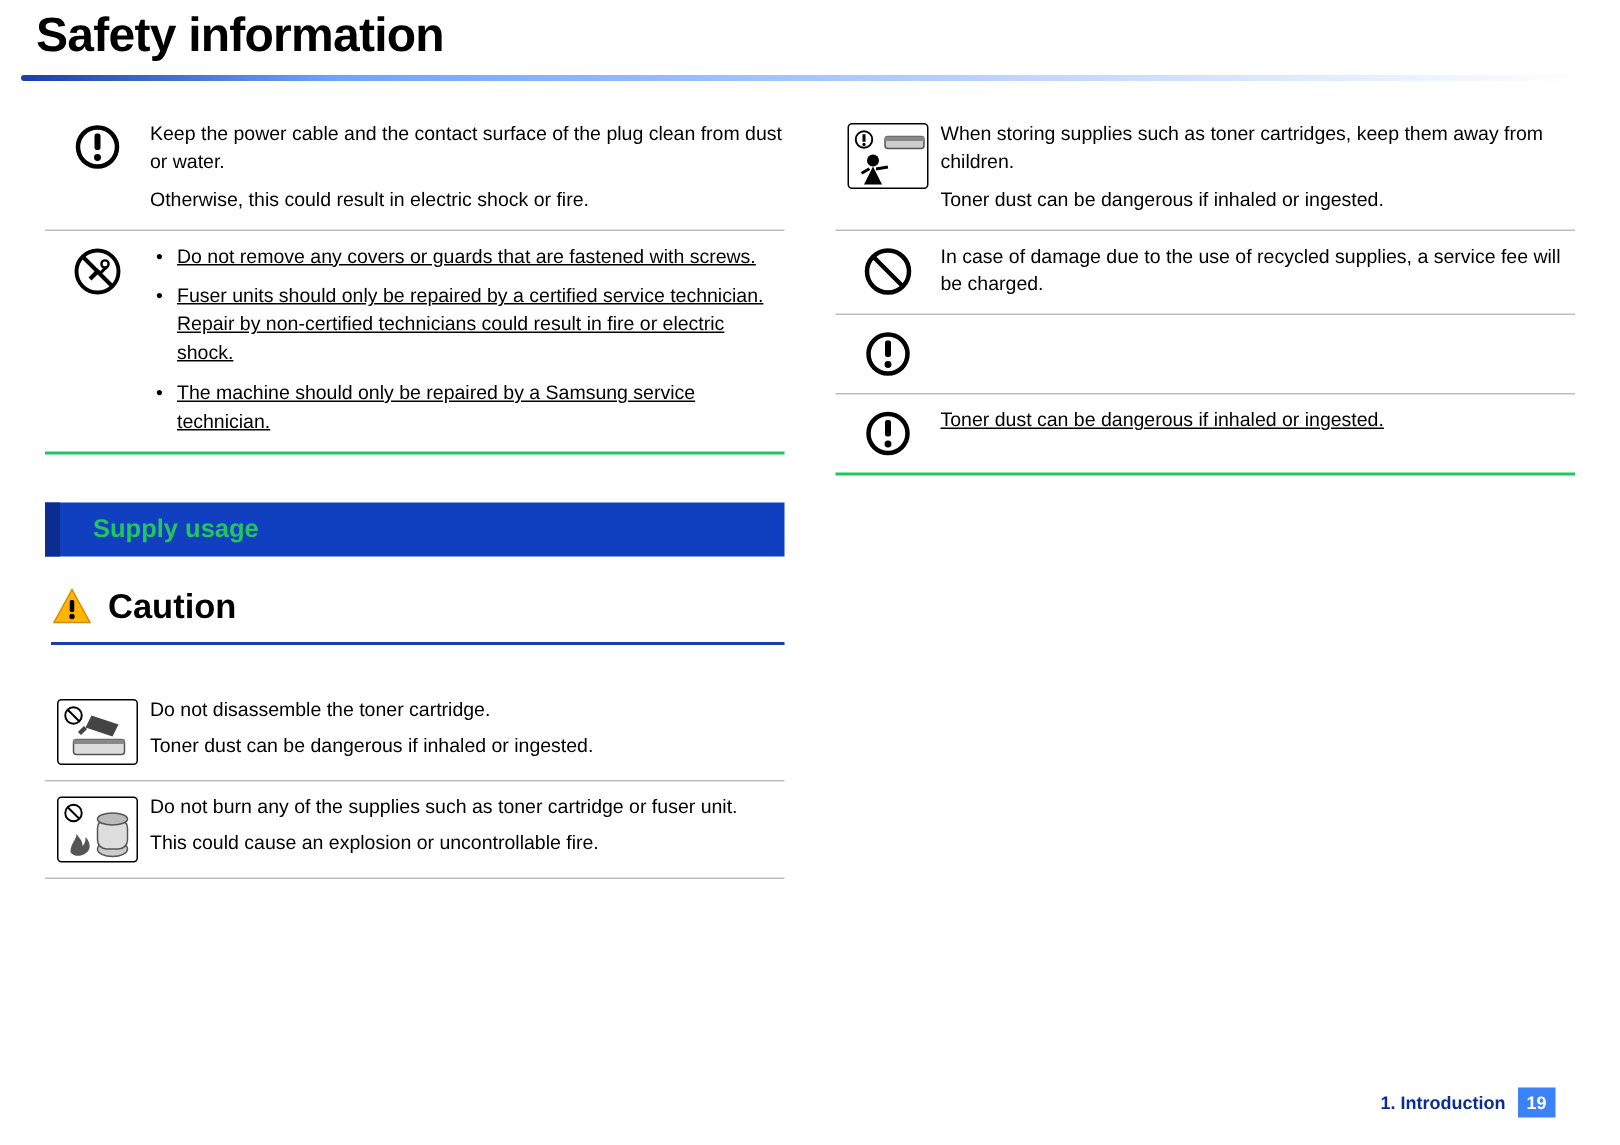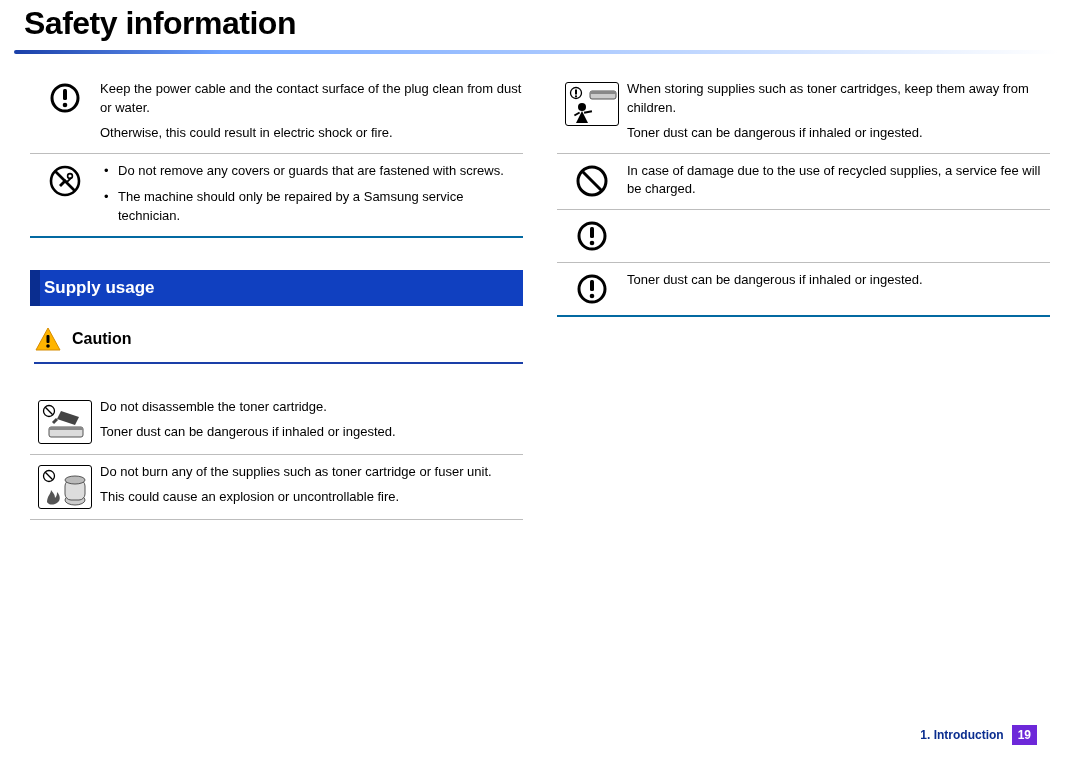--- a/index.html
+++ b/index.html
@@ -32,21 +32,22 @@
   }
   .col {
     width: 498px;
   }
   .safety-row {
     display: flex;
     border-bottom: 1px solid #bdbdbd;
     padding: 8px 0 10px 0;
   }
   .safety-row.big-divider {
-    border-bottom: 2px solid #0369a1;
+    border-bottom: 2px solid #22c55e;
+    text-decoration: underline;
   }
   .ic {
     flex: 0 0 70px;
     display: flex;
     justify-content: center;
     align-items: flex-start;
     padding-top: 2px;
   }
   .txt {
     flex: 1;
@@ -54,52 +55,52 @@
     line-height: 1.45;
   }
   .txt p { margin-bottom: 6px; }
   .txt p:last-child { margin-bottom: 0; }
   .bullets { list-style: none; padding-left: 4px; }
   .bullets li { position: relative; padding-left: 14px; margin-bottom: 8px; font-size: 13px; line-height: 1.45;}
   .bullets li:last-child { margin-bottom: 0; }
   .bullets li::before { content: "•"; position: absolute; left: 0; top: 0; }
   .section-bar {
     background: #1040c0;
-    color: #ffffff;
+    color: #22c55e;
     font-weight: 700;
     font-size: 17px;
-    padding: 8px 4px;
+    padding: 8px 22px;
     margin: 32px 0 0 0;
     border-left: 10px solid #0a2d8f;
   }
   .caution-head {
     display: flex;
     align-items: center;
     gap: 10px;
     margin: 20px 0 0 4px;
     border-bottom: 2px solid #1a3fa8;
     padding-bottom: 10px;
   }
   .caution-head .label {
-    font-size: 16px;
+    font-size: 23px;
     font-weight: 700;
   }
   .footer {
     position: absolute;
     bottom: 18px;
     right: 43px;
     display: flex;
     align-items: center;
     gap: 8px;
     font-size: 12px;
     font-weight: 700;
     color: #0a2d8f;
   }
   .footer .pagenum {
-    background: #6d28d9;
+    background: #3b82f6;
     color: #fff;
     padding: 3px 6px;
     font-size: 12px;
     text-align: center;
   }
   
   svg { display: block; }
   .thumb-box {
     width: 54px; height: 44px;
     border: 1.3px solid #000;
@@ -142,20 +143,21 @@
             <circle cx="17" cy="17" r="14" fill="none" stroke="#000" stroke-width="2.6"></circle>
             <line x1="7.5" y1="7.5" x2="26.5" y2="26.5" stroke="#000" stroke-width="2.6"></line>
             <path d="M11 21 L17 15 L19 17 L13 23 Z" fill="#000"></path>
             <circle cx="22" cy="12" r="2.4" fill="none" stroke="#000" stroke-width="1.6"></circle>
             <rect x="20" y="13" width="2" height="6" transform="rotate(45 21 16)" fill="#000"></rect>
           </svg>
       </div>
       <div class="txt">
         <ul class="bullets">
           <li>Do not remove any covers or guards that are fastened with screws.</li>
+          <li>Fuser units should only be repaired by a certified service technician. Repair by non-certified technicians could result in fire or electric shock.</li>
           <li>The machine should only be repaired by a Samsung service technician.</li>
         </ul>
       </div>
     </div>
 
     <div class="section-bar">Supply usage</div>
 
     <div class="caution-head">
       <span>
         <svg width="28" height="26" viewBox="0 0 28 26">

